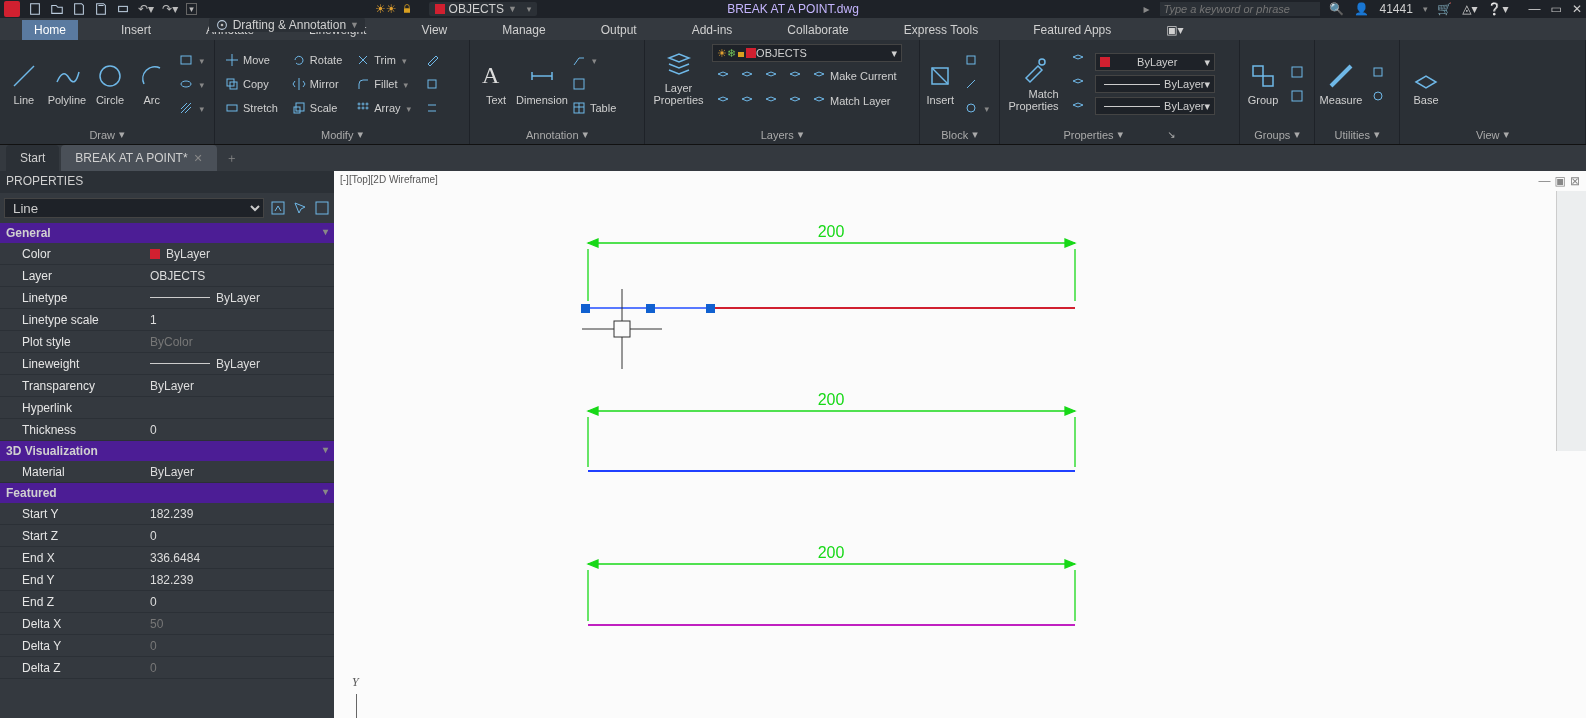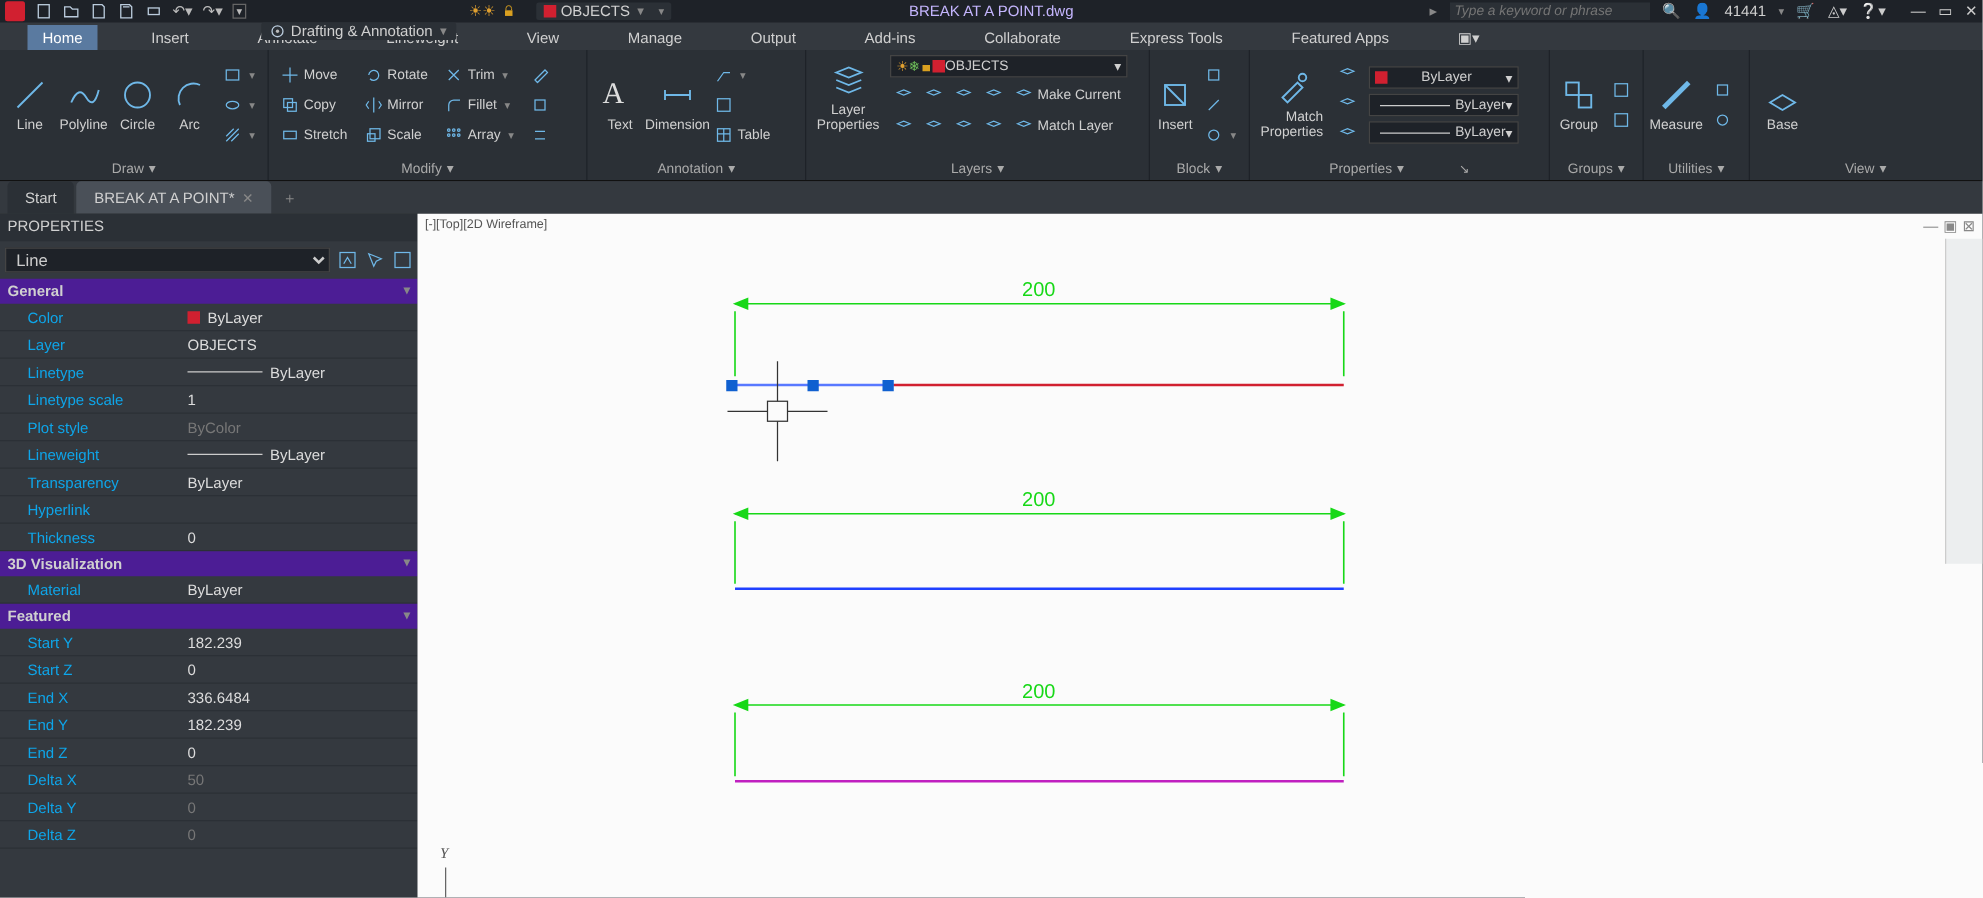--- a/index.html
+++ b/index.html
@@ -50,21 +50,21 @@
 .content { display: flex; height: calc(718px - 18px - 22px - 105px - 26px); }
 
 
 .prop-pal { width: 334px; background: #34393f; display: flex; flex-direction: column; }
 .prop-pal .pal-header { height: 22px; background: #2b3036; padding: 3px 6px; font-size: 12px; }
 .prop-pal .type-row { height: 30px; display:flex; align-items:center; padding: 0 4px; gap:6px;}
 .prop-pal .type-row select { flex:1; background:#1e2228; border:1px solid #444; color:#ccc; height:20px; padding:0 4px;}
 .prop-pal .type-row .ico { width:16px;height:16px; stroke:#6fb8e8; fill:none;}
 .prop-pal .cat { background:#4c1d95; font-weight:bold; padding:3px 6px; display:flex; justify-content:space-between;}
 .prop-pal .row { display:flex; height:22px; align-items:center; border-bottom:1px solid #2b3036;}
-.prop-pal .row .k { width: 150px; padding-left: 22px; color:#0ea5e9;}
+.prop-pal .row .k { width: 150px; padding-left: 22px; color:#e5e5e5;}
 .prop-pal .row .v { flex:1; color:#ddd; display:flex; align-items:center; gap:6px;}
 .prop-pal .row .v .red-sq { width:10px;height:10px;background:#d12030;}
 .prop-pal .row .v .line-sw { width:60px; height:0; border-top:1px solid #ccc;}
 .prop-pal .row .v.dim { color:#777;}
 .prop-pal .cat .chev { font-size:10px; color:#888;}
 
 
 .canvas { flex:1; background:#fbfbfb; position:relative; }
 .canvas .vp-label { position:absolute; top:3px; left:6px; color:#555; font-size:10px;}
 .canvas .vp-controls { position:absolute; top:3px; right:6px; display:flex; gap:4px; color:#888; font-size:12px;}

